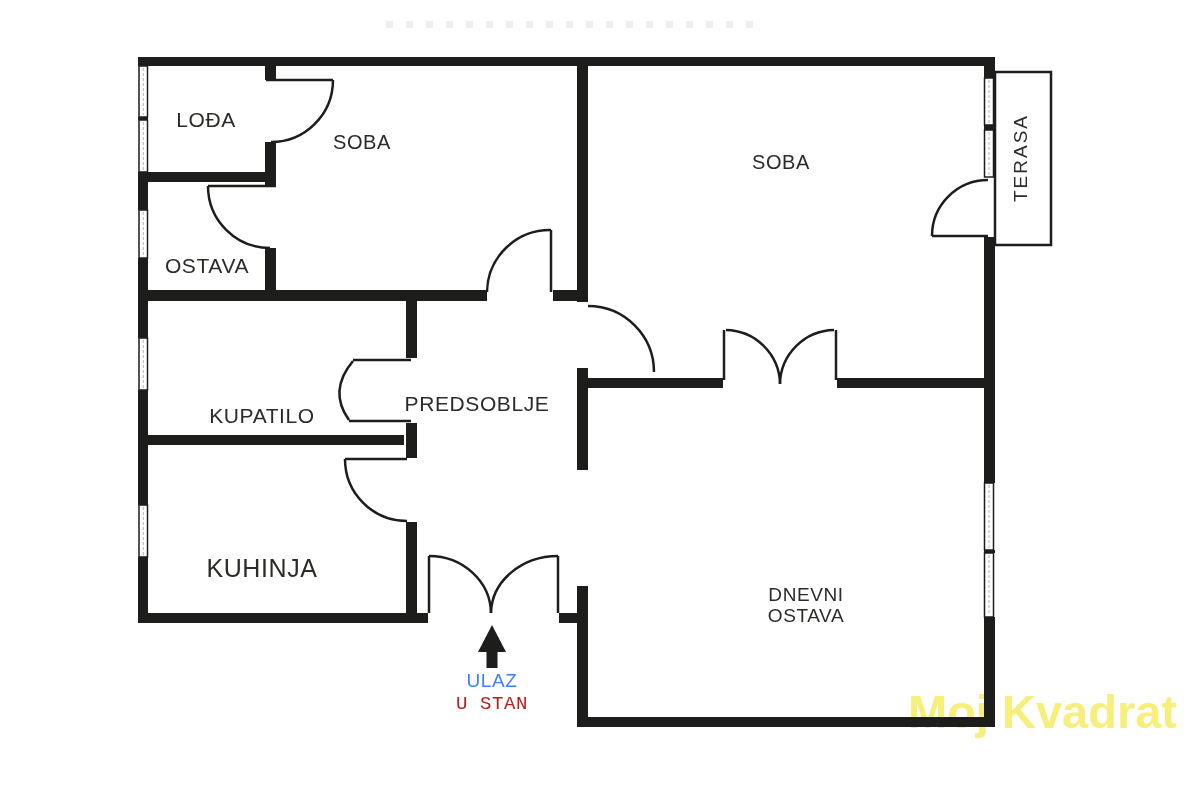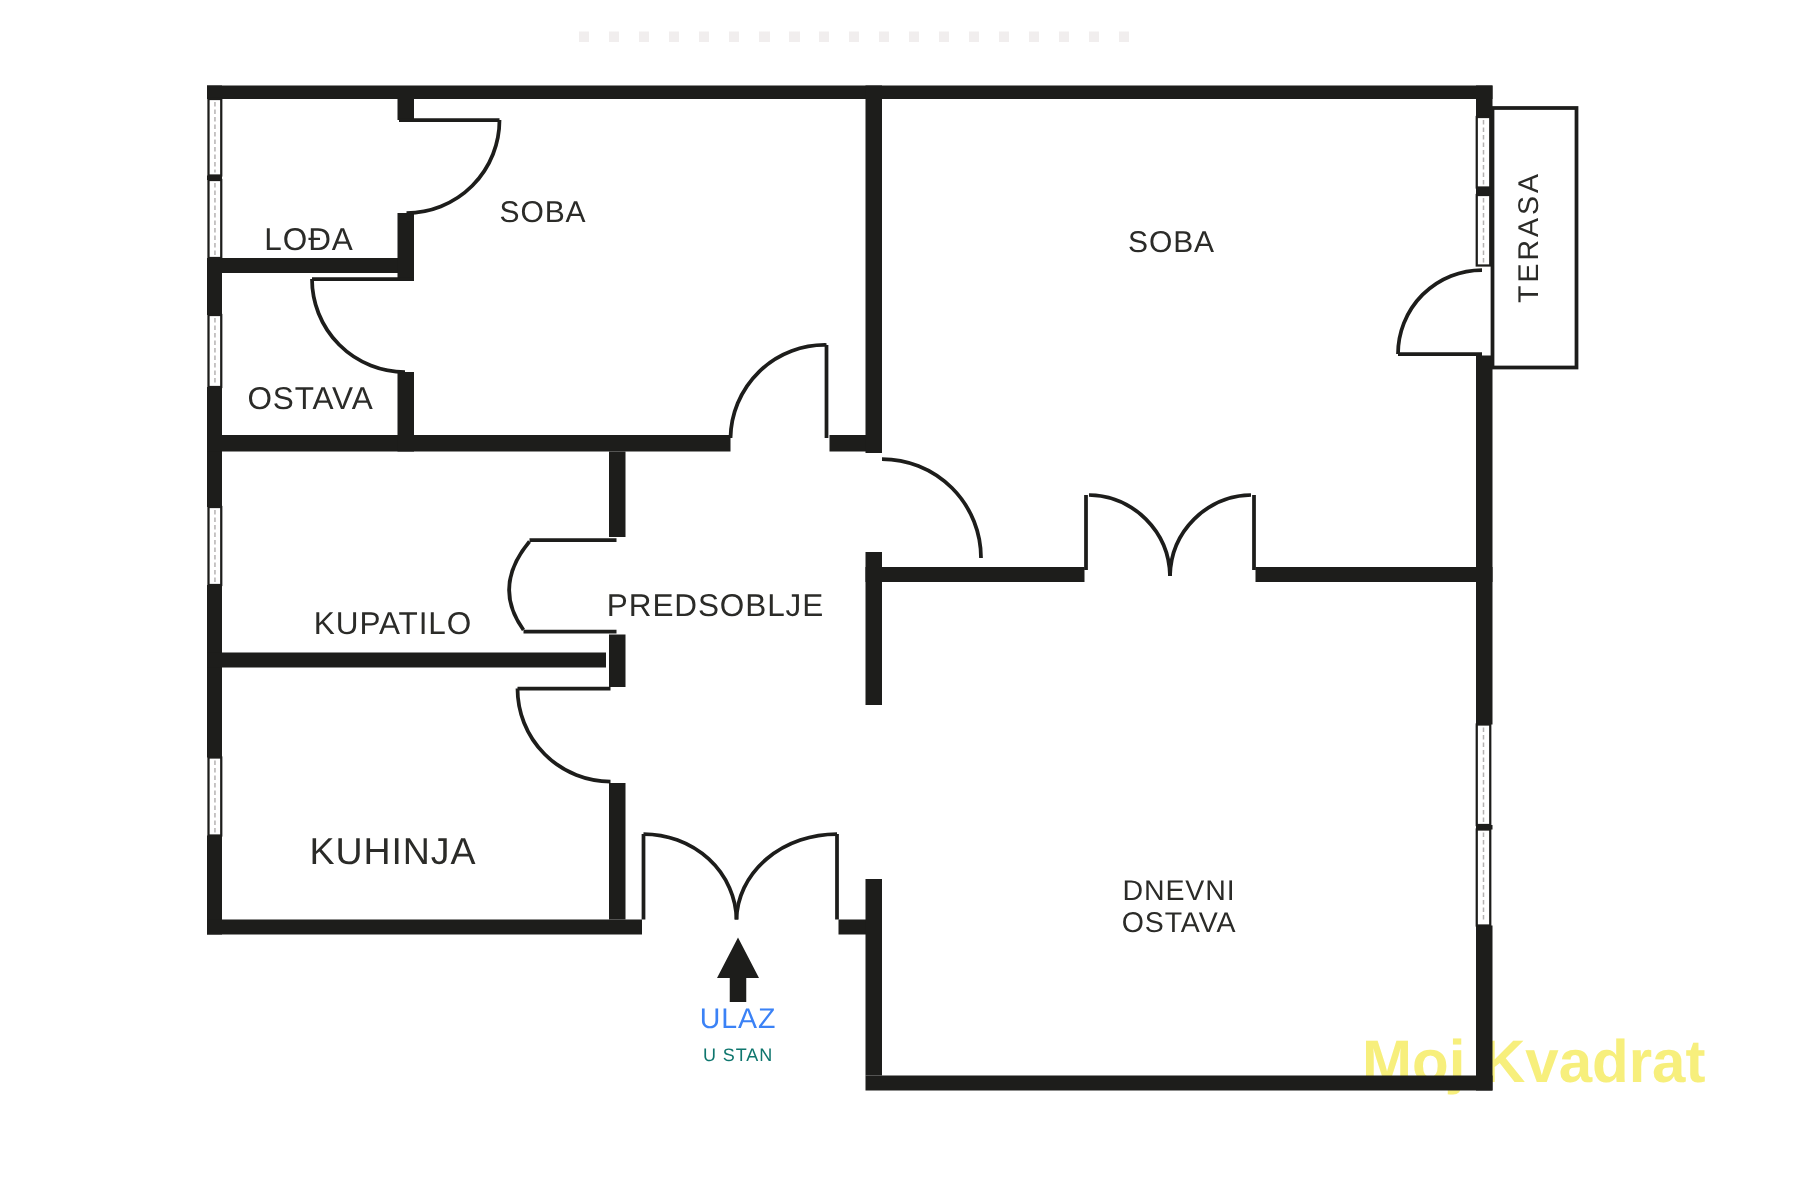--- a/index.html
+++ b/index.html
@@ -6,37 +6,37 @@
   #stage{
     position:relative;width:1200px;height:799px;background:#ffffff;
     overflow:hidden;font-family:"Liberation Sans",sans-serif;
   }
   #plan-svg{position:absolute;left:0;top:0;z-index:2;}
   .lbl{
     position:absolute;z-index:3;transform:translate(-50%,-50%);
     color:#2b2b28;letter-spacing:0.6px;white-space:nowrap;line-height:1.1;
   }
   .lbl.rot{transform:translate(-50%,-50%) rotate(-90deg);}
-  .lbl.two{text-align:center;line-height:21px;}
+  .lbl.two{text-align:center;line-height:21px;margin-left:20px;}
   #faded-dots{
     position:absolute;left:386px;top:21px;width:368px;height:7px;z-index:0;
     background:repeating-linear-gradient(90deg,#f1eeee 0 7px,rgba(0,0,0,0) 7px 20px);
   }
   .wm{position:absolute;z-index:1;font-weight:700;line-height:1;}
   #wm1{left:908px;top:688px;font-size:40px;}
   #wm2{left:908px;top:733px;font-size:39px;letter-spacing:-1px;}
 </style>
 </head>
 <body>
 
 <div id="stage">
 
   <div id="faded-dots"></div>
 
-  <div class="wm" id="wm1" style="left:908px;top:688px;font-size:40px;color:#f7ef7c;">Moj Kvadrat</div>
+  <div class="wm" id="wm1" style="left:908px;top:688px;font-size:47px;color:#f7ef7c;">Moj Kvadrat</div>
 
   <svg id="plan-svg" width="1200" height="799" viewBox="0 0 1200 799">
 
     <g fill="#1d1d1b">
 
       <rect x="138" y="57" width="857" height="9"></rect>
 
       <rect x="138" y="57" width="10" height="9"></rect>
       <rect x="138" y="117" width="10" height="3"></rect>
       <rect x="138" y="172" width="10" height="38"></rect>
@@ -151,29 +151,29 @@
 
       <g>
         <line x1="932" y1="236" x2="988" y2="236"></line>
         <path d="M932,236 A56,56 0 0 1 988,180"></path>
       </g>
     </g>
 
     <path fill="#1d1d1b" d="M492,625 L506,652 L497.5,652 L497.5,668 L486.5,668 L486.5,652 L478,652 Z"></path>
   </svg>
 
-  <div class="lbl" style="left: 206px; top: 120px; font-size: 21px; color: rgb(43, 43, 40); margin-top: 40px;">LOĐA</div>
+  <div class="lbl" style="left: 206px; top: 120px; font-size: 21px; color: rgb(43, 43, 40);">LOĐA</div>
   <div class="lbl" style="left: 207px; top: 266px; font-size: 21px; color: rgb(43, 43, 40); text-align: right;">OSTAVA</div>
   <div class="lbl" style="left: 362px; top: 142px; font-size: 20px; color: rgb(43, 43, 40);">SOBA</div>
   <div class="lbl" style="left: 781px; top: 162px; font-size: 20px; color: rgb(43, 43, 40);">SOBA</div>
   <div class="lbl" style="left: 262px; top: 416px; font-size: 21px; color: rgb(43, 43, 40);">KUPATILO</div>
   <div class="lbl" style="left: 477px; top: 404px; font-size: 21px; color: rgb(43, 43, 40);">PREDSOBLJE</div>
   <div class="lbl" style="left: 262px; top: 569px; font-size: 25px; color: rgb(43, 43, 40);">KUHINJA</div>
   <div class="lbl two" style="left: 786px; top: 605px; font-size: 19px; color: rgb(43, 43, 40);">
     <div>DNEVNI</div>
     <div>OSTAVA</div>
   </div>
   <div class="lbl rot" style="left: 1021px; top: 158px; font-size: 19px; letter-spacing: 2px; color: rgb(43, 43, 40);">TERASA</div>
 
   <div class="lbl" style="left: 492px; top: 681px; font-size: 19px; color: #3b82f6;">ULAZ</div>
-  <div class="lbl" style="left: 492px; top: 704px; font-size: 12px; color: #0f766e;">U STAN</div>
+  <div class="lbl" style="left: 492px; top: 704px; font-size: 19px; color: #b91c1c; font-family: Liberation Mono, monospace;">U STAN</div>
 
 </div>
 
 </body></html>

